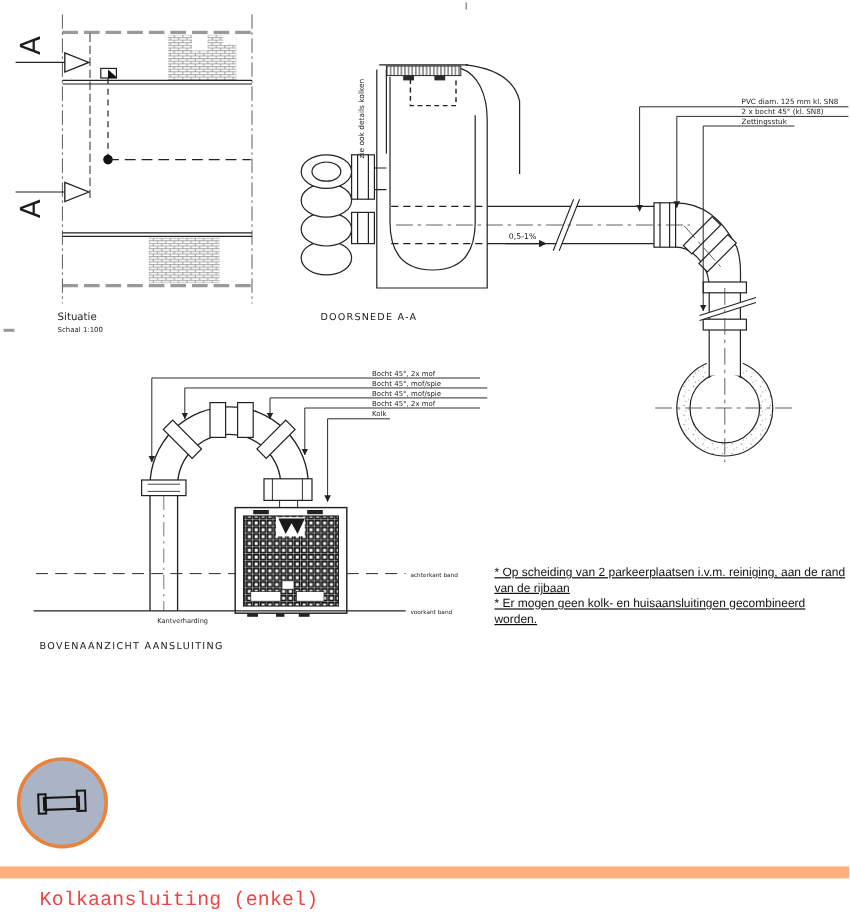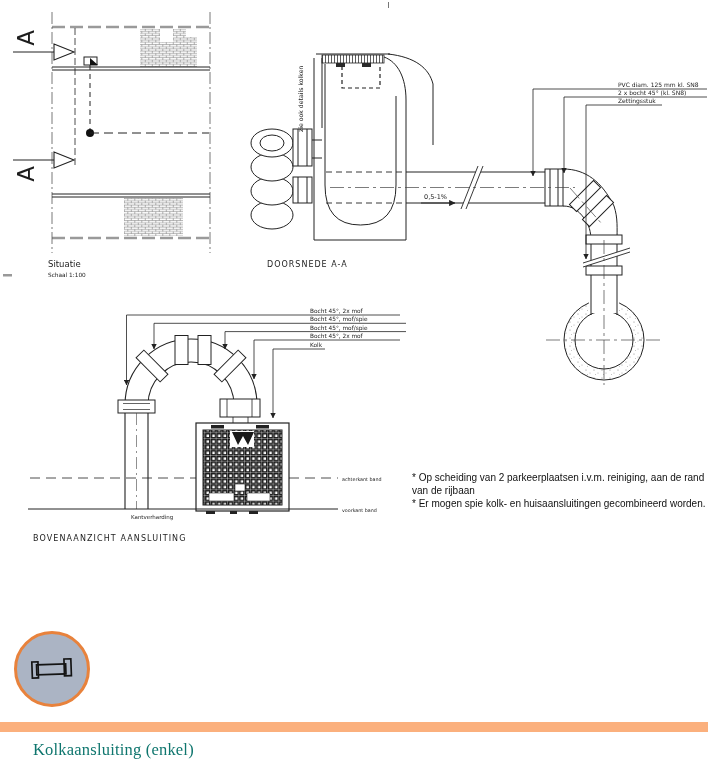--- a/index.html
+++ b/index.html
@@ -2,26 +2,26 @@
 <html><head>
 <meta charset="utf-8">
 <style>
   html,body{margin:0;padding:0;background:#fff;}
   #sheet{position:relative;width:708px;height:766px;background:#fff;overflow:hidden;
          font-family:"DejaVu Sans",sans-serif;}
   #drawing{position:absolute;left:0;top:0;}
   svg text{fill:#1d1d1d;font-family:"DejaVu Sans",sans-serif;}
   .notes{position:absolute;left:412px;top:472px;width:294px;color:#101010;
          font-size:10px;line-height:12.9px;font-family:"Liberation Sans",sans-serif;}
-  .notes p{margin:0;}
+  .notes p{margin:0;text-decoration:underline;}
   .badge{position:absolute;left:14px;top:631px;width:70px;height:70px;border-radius:50%;
          border:3px solid #e8823c;background:#abb4c4;display:flex;align-items:center;justify-content:center;}
   .accent-bar{position:absolute;left:0;top:722px;width:708px;height:10px;background:#fbb07d;}
-  .page-title{position:absolute;left:33px;top:740px;font-size:16.5px;color:#0f766e;
-         letter-spacing:.2px;font-family:Liberation Serif, serif;}
+  .page-title{position:absolute;left:33px;top:740px;font-size:16.5px;color:#ef4444;
+         letter-spacing:.2px;font-family:Liberation Mono, monospace;}
 </style>
 </head>
 <body>
 
 <div id="sheet">
 
 <svg id="drawing" width="708" height="625" viewBox="0 0 708 625">
   <defs>
     <marker id="arr" viewBox="0 0 8 8" refX="7.5" refY="4" markerWidth="7" markerHeight="7" orient="auto">
       <path d="M0 0 L8 4 L0 8 z" fill="#222"></path>
@@ -187,21 +187,21 @@
     <path d="M400 315 H126.5 V385" stroke-width=".8" marker-end="url(#arr)"></path>
     <path d="M406 323.3 H154 V349" stroke-width=".8" marker-end="url(#arr)"></path>
     <path d="M406 331.6 H225 V349" stroke-width=".8" marker-end="url(#arr)"></path>
     <path d="M400 340 H254 V379" stroke-width=".8" marker-end="url(#arr)"></path>
     <path d="M325 349 H273 V418" stroke-width=".8" marker-end="url(#arr)"></path>
   </g>
 </svg>
 
   <div class="notes">
     <p>* Op scheiding van 2 parkeerplaatsen i.v.m. reiniging, aan de rand van de rijbaan</p>
-    <p>* Er mogen spie kolk- en huisaansluitingen gecombineerd worden.</p>
+    <p>* Er mogen geen kolk- en huisaansluitingen gecombineerd worden.</p>
   </div>
 
   <div class="badge">
     <svg width="46" height="28" viewBox="0 0 60 34">
       <g transform="rotate(-2 30 17)" fill="none" stroke="#141414" stroke-width="2.2">
         <rect x="10" y="11" width="38" height="13"></rect>
         <rect x="4" y="7" width="8" height="21"></rect>
         <rect x="46" y="4.5" width="9" height="22"></rect>
       </g>
     </svg>

